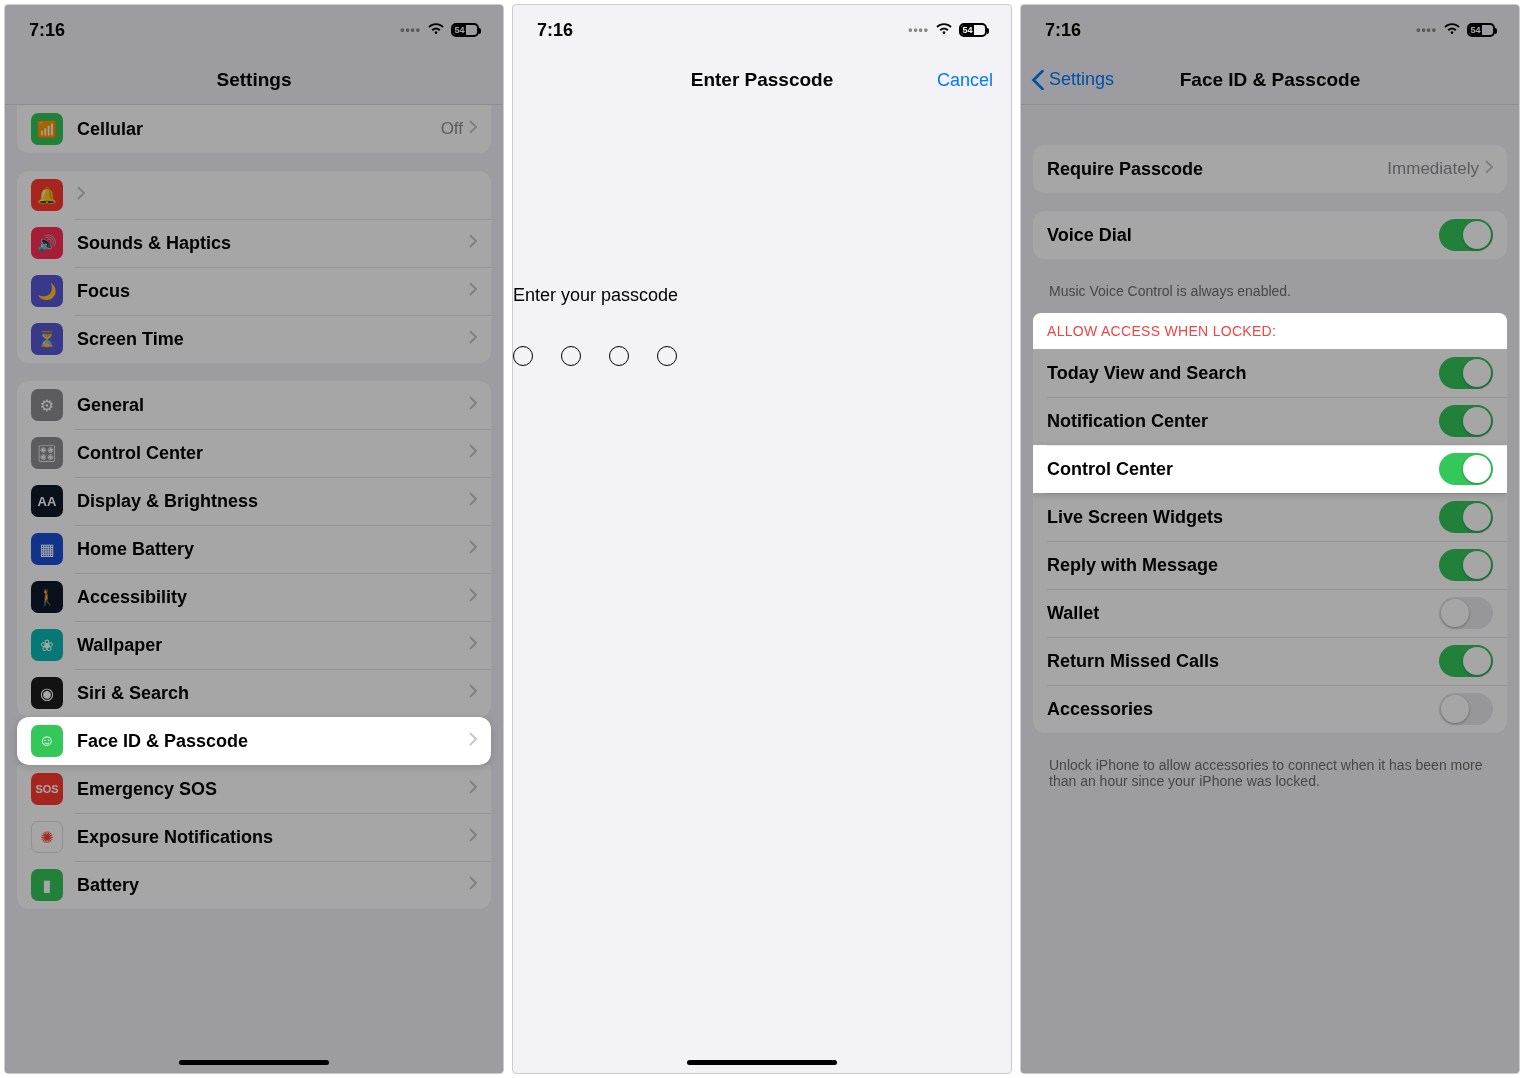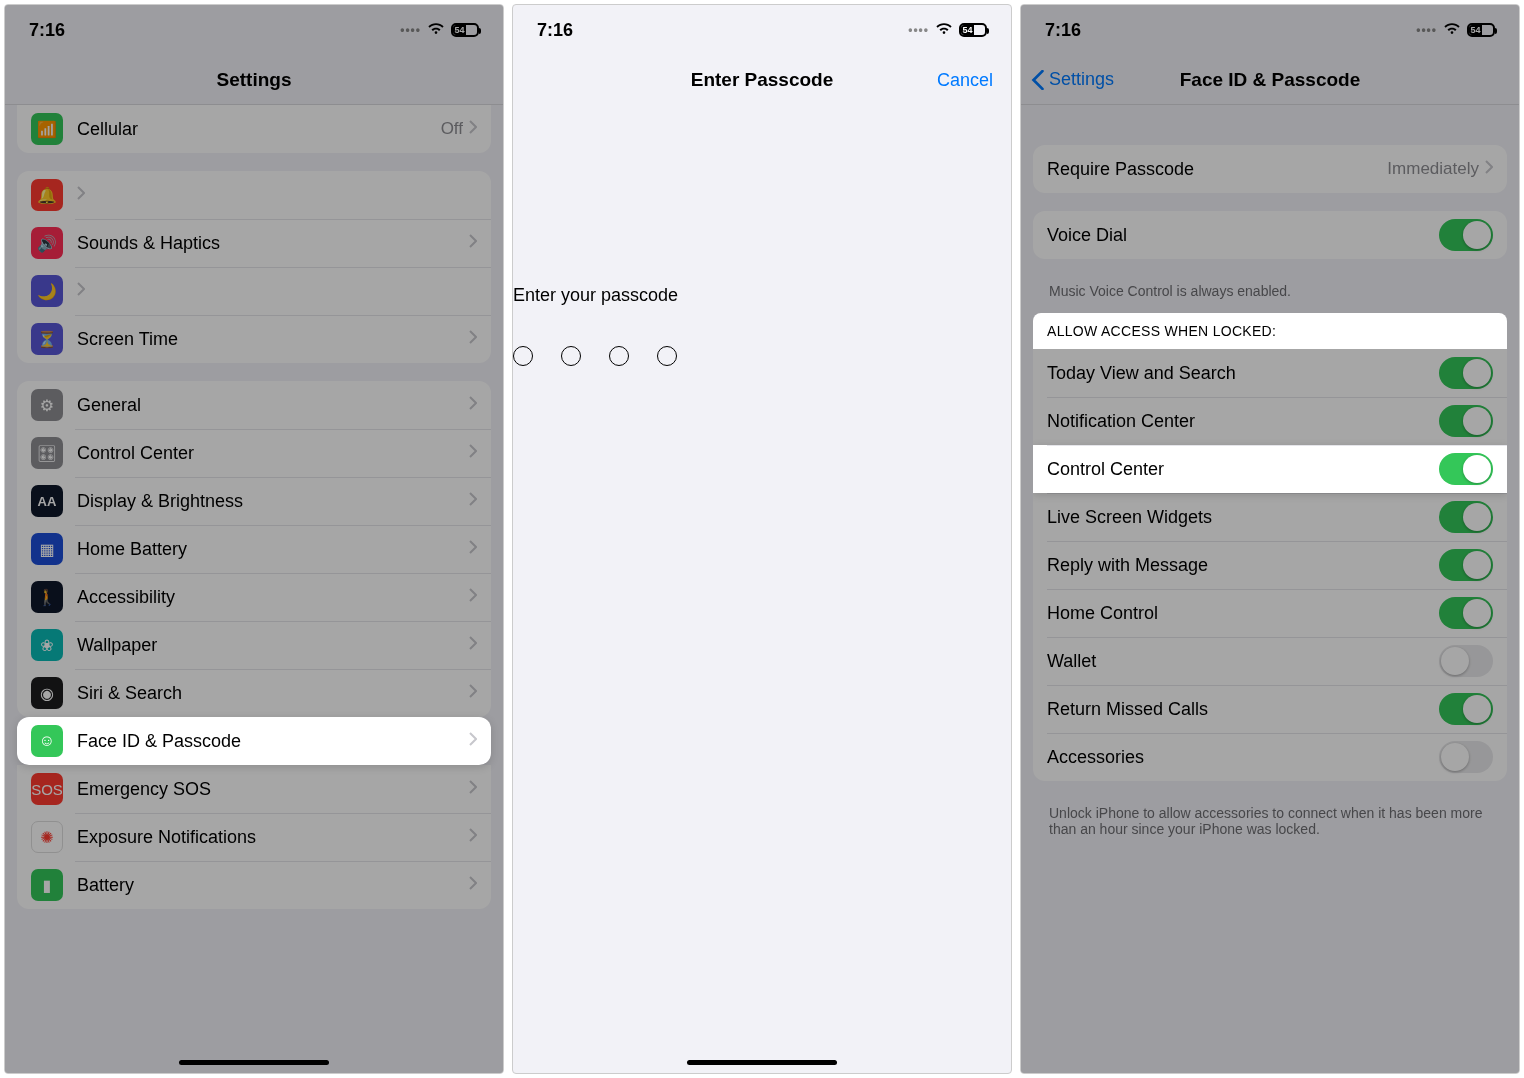--- a/index.html
+++ b/index.html
@@ -28,33 +28,33 @@
 .content { flex: 1; overflow-y: auto; }
 
 .group { margin: 18px 12px; background: #fff; border-radius: 12px; overflow: hidden; }
 .group.partial-top { margin-top:0; border-radius: 0 0 12px 12px; }
 
 .row { display: flex; align-items: center; min-height: 48px; padding: 0 14px; position: relative; }
 .row + .row::before { content:""; position:absolute; top:0; left:58px; right:0; height:1px; background:#e5e5ea; }
 .row-noicon + .row-noicon::before { left: 14px; }
 
 .app-icon { width: 32px; height: 32px; border-radius: 7px; margin-right: 14px; display:flex; align-items:center; justify-content:center; color:#fff; font-size:16px; flex-shrink:0; }
-.row-label { font-size: 18px; flex: 1; color:#000; }
+.row-label { font-size: 18px; flex: 1; color:#000;font-weight:bold; }
 .row-detail { color:#8e8e93; font-size:17px; margin-right:6px; }
 .chevron { color:#c7c7cc; }
 .chevron svg { width:8px; height:14px; }
 
 .toggle { width: 54px; height: 32px; border-radius: 16px; position: relative; }
 .toggle.on { background: #34c759; }
 .toggle.off { background: #e9e9eb; }
 .toggle .knob { position:absolute; width:28px; height:28px; border-radius:50%; background:#fff; top:2px; box-shadow:0 1px 3px rgba(0,0,0,0.3); }
 .toggle.on .knob { right:2px; }
 .toggle.off .knob { left:2px; }
 
-.section-header { font-size: 14px; color:#000000; padding: 18px 26px 6px; text-transform: uppercase; letter-spacing:0.3px; }
+.section-header { font-size: 14px; color:#ef4444; padding: 18px 26px 6px; text-transform: uppercase; letter-spacing:0.3px; }
 .section-footer { font-size: 14px; color:#6d6d72; padding: 6px 28px 0; }
 
 .highlight { position: relative; z-index: 100; background:#fff !important; }
 .highlight-row { background:#fff; border-radius:12px; margin:0 12px; position:relative; z-index:100; box-shadow:0 2px 8px rgba(0,0,0,0.15); }
 .highlight-row .row::before { display:none; }
 
 .passcode-area { display:flex; flex-direction:column; margin-top:180px; }
 .passcode-prompt { font-size:18px; margin-bottom:40px; }
 .passcode-dots { display:flex; gap:28px; }
 .passcode-dot { width:20px; height:20px; border:1.5px solid #000; border-radius:50%; }
@@ -107,20 +107,21 @@
       </div>
       <div class="row">
         <span class="app-icon ic-pink">🔊</span>
         <span class="row-label">Sounds &amp; Haptics</span>
         <span class="chevron"><svg viewBox="0 0 8 14">
               <path d="M1 1l6 6-6 6" stroke="currentColor" stroke-width="2" fill="none"></path>
             </svg></span>
       </div>
       <div class="row">
         <span class="app-icon ic-purple">🌙</span>
+        <span class="row-label">Focus</span>
         <span class="chevron"><svg viewBox="0 0 8 14">
               <path d="M1 1l6 6-6 6" stroke="currentColor" stroke-width="2" fill="none"></path>
             </svg></span>
       </div>
       <div class="row">
         <span class="app-icon ic-purple">⏳</span>
         <span class="row-label">Screen Time</span>
         <span class="chevron"><svg viewBox="0 0 8 14">
               <path d="M1 1l6 6-6 6" stroke="currentColor" stroke-width="2" fill="none"></path>
             </svg></span>
@@ -183,21 +184,21 @@
       <div class="row">
         <span class="app-icon ic-faceid">☺</span>
         <span class="row-label">Face ID &amp; Passcode</span>
         <span class="chevron"><svg viewBox="0 0 8 14">
               <path d="M1 1l6 6-6 6" stroke="currentColor" stroke-width="2" fill="none"></path>
             </svg></span>
       </div>
     </div>
     <div class="group" style="margin-top:0; border-radius:0 0 12px 12px">
       <div class="row">
-        <span class="app-icon ic-sos" style="font-size:15px;font-weight:400">SOS</span>
+        <span class="app-icon ic-sos" style="font-size:11px;font-weight:700">SOS</span>
         <span class="row-label">Emergency SOS</span>
         <span class="chevron"><svg viewBox="0 0 8 14">
               <path d="M1 1l6 6-6 6" stroke="currentColor" stroke-width="2" fill="none"></path>
             </svg></span>
       </div>
       <div class="row">
         <span class="app-icon ic-exp">✺</span>
         <span class="row-label">Exposure Notifications</span>
         <span class="chevron"><svg viewBox="0 0 8 14">
               <path d="M1 1l6 6-6 6" stroke="currentColor" stroke-width="2" fill="none"></path>
@@ -316,26 +317,20 @@
             <span class="knob"></span>
           </span>
         </div>
         <div class="row row-noicon">
           <span class="row-label">Reply with Message</span>
           <span class="toggle on">
             <span class="knob"></span>
           </span>
         </div>
         <div class="row row-noicon">
-          <span class="row-label">Home Control</span>
-          <span class="toggle on">
-            <span class="knob"></span>
-          </span>
-        </div>
-        <div class="row row-noicon">
           <span class="row-label">Wallet</span>
           <span class="toggle off">
             <span class="knob"></span>
           </span>
         </div>
         <div class="row row-noicon">
           <span class="row-label">Return Missed Calls</span>
           <span class="toggle on">
             <span class="knob"></span>
           </span>

